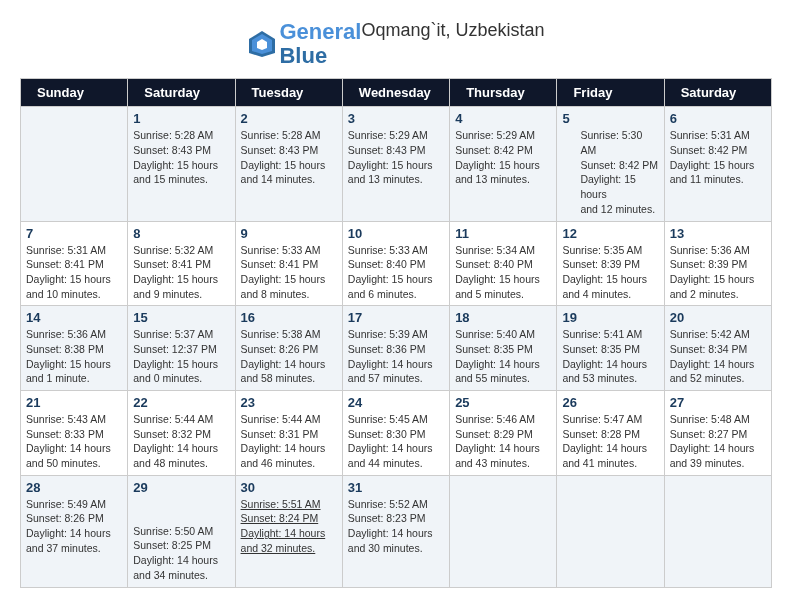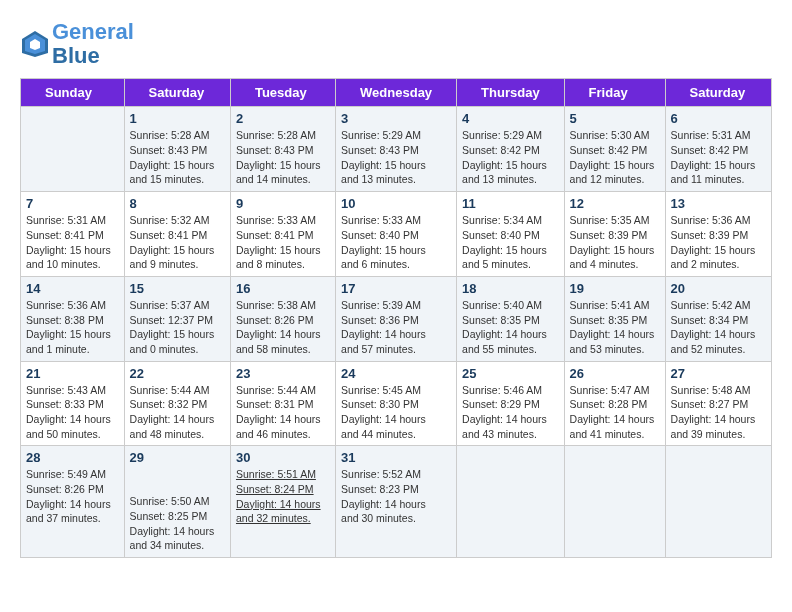--- a/index.html
+++ b/index.html
@@ -5,21 +5,21 @@
     * { box-sizing: border-box; margin: 0; padding: 0; }
     body {
       font-family: Arial, sans-serif;
       background: #fff;
       width: 792px;
       min-height: 612px;
       padding: 20px;
     }
     .header {
       display: flex;
-      justify-content: space-between;
+      justify-content: center;
       align-items: flex-start;
       margin-bottom: 10px;
     }
     .logo {
       display: flex;
       align-items: center;
     }
     .logo-text {
       font-size: 22px;
       font-weight: bold;
@@ -46,24 +46,24 @@
     .location {
       font-size: 18px;
       color: #333;
     }
     table {
       width: 100%;
       border-collapse: collapse;
       font-size: 11px;
     }
     thead tr th {
-      background-color: #6d28d9;
+      background-color: #0f172a;
       color: #fff;
       text-align: left;
-      padding: 6px 24px;
+      padding: 6px 16px;
       font-size: 13px;
       font-weight: bold;
       border: 1px solid #ccc;
     }
     tbody tr td {
       border: 1px solid #ccc;
       vertical-align: top;
       padding: 4px 5px;
       width: 14.28%;
       min-height: 80px;
@@ -97,20 +97,21 @@
       <polygon points="15,5 25,11 25,22 15,25 5,22 5,11" fill="#4a90d9"></polygon>
       <polygon points="15,10 20,13 20,19 15,21 10,19 10,13" fill="#fff"></polygon>
     </svg>
     <div>
       <div class="logo-text">
         <span>General</span><br><span style="color:#2e6da4">Blue</span>
       </div>
     </div>
   </div>
   <div class="title-block">
+    <div class="location">Oqmang`it, Uzbekistan</div>
   </div>
 </div>
 
 <table>
   <thead>
     <tr>
     <th>Sunday</th>
         <th>Saturday</th>
         <th>Tuesday</th>
         <th>Wednesday</th>
@@ -145,21 +146,21 @@
         </td>
         <td>
           <span class="day-number">4</span>
           <div class="day-info" style="white-space: pre-line;">Sunrise: 5:29 AM
 Sunset: 8:42 PM
 Daylight: 15 hours
 and 13 minutes.</div>
         </td>
         <td>
           <span class="day-number">5</span>
-          <div class="day-info" style="white-space: pre-line;">Sunrise: 5:30 AM
+          <div class="day-info" style="white-space: pre-line; margin-left: 18px;">Sunrise: 5:30 AM
 Sunset: 8:42 PM
 Daylight: 15 hours
 and 12 minutes.</div>
         </td>
         <td>
           <span class="day-number">6</span>
           <div class="day-info" style="white-space: pre-line;">Sunrise: 5:31 AM
 Sunset: 8:42 PM
 Daylight: 15 hours
 and 11 minutes.</div>

